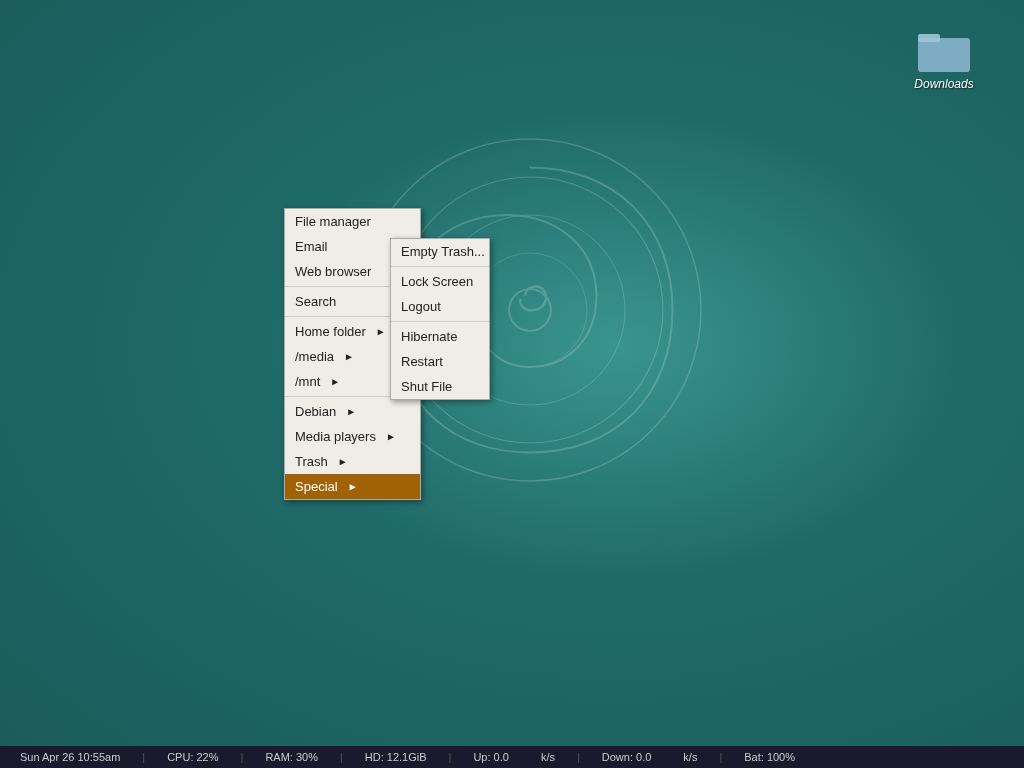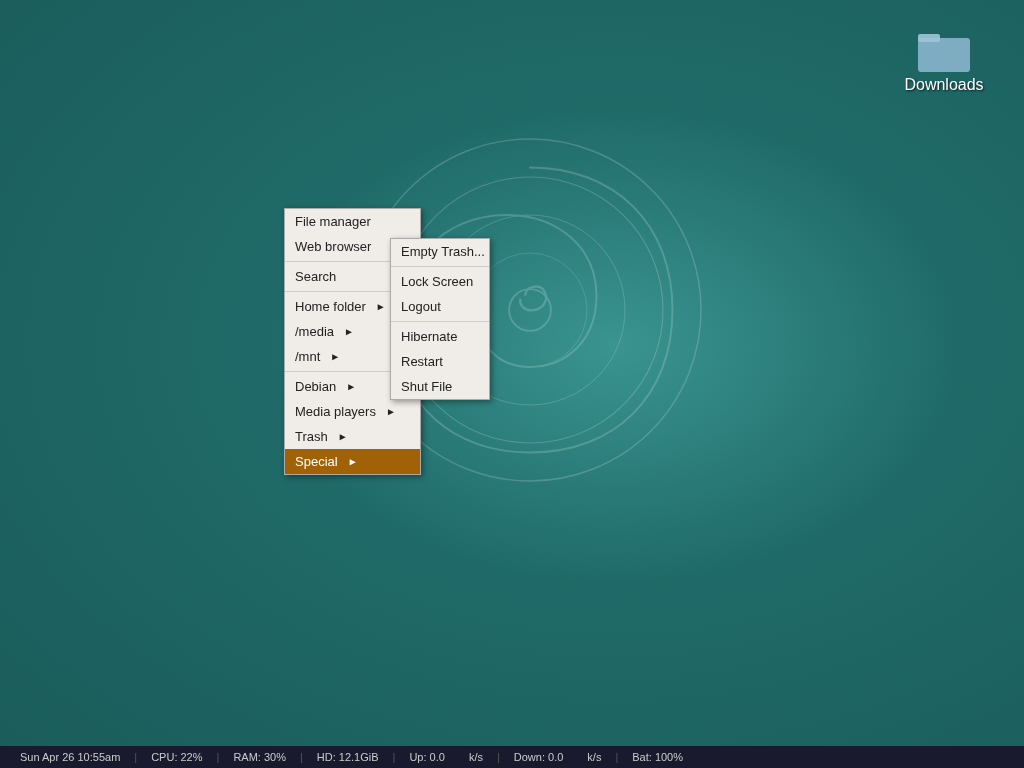--- a/index.html
+++ b/index.html
@@ -39,38 +39,39 @@
       position: absolute;
       top: 30px;
       right: 40px;
       width: 80px;
       text-align: center;
       cursor: pointer;
     }
 
     #downloads-icon .folder-label {
       color: #fff;
-      font-size: 16px;
+      font-size: 12px;
       text-shadow: 1px 1px 2px rgba(0,0,0,0.7);
+      font-style: italic;
     }
 
     
     #taskbar {
       position: absolute;
       bottom: 0;
       left: 0;
       width: 1024px;
       height: 22px;
       background: #1a1a2e;
       display: flex;
       align-items: center;
       padding: 0 8px;
       color: #ccc;
       font-size: 11px;
-      gap: 0;
+      gap: 8px;
     }
 
     .taskbar-item {
       padding: 0 12px;
       color: #ccc;
       white-space: nowrap;
     }
 
     .taskbar-sep {
       color: #555;
@@ -179,20 +180,23 @@
       <rect x="0" y="4" width="22" height="8" rx="2" ry="2" fill="#a0c4d8" opacity="0.9"></rect>
     </svg>
     <span class="folder-label">Downloads</span>
   </div>
 
   <div id="main-menu">
     <div class="menu-item">
       <span>File manager</span>
     </div>
     <div class="menu-item">
+      <span>Email</span>
+    </div>
+    <div class="menu-item">
       <span>Web browser</span>
     </div>
     <div class="menu-separator"></div>
     <div class="menu-item">
       <span>Search</span>
     </div>
     <div class="menu-separator"></div>
     <div class="menu-item">
       <span>Home folder</span>
       <span class="arrow">►</span>

